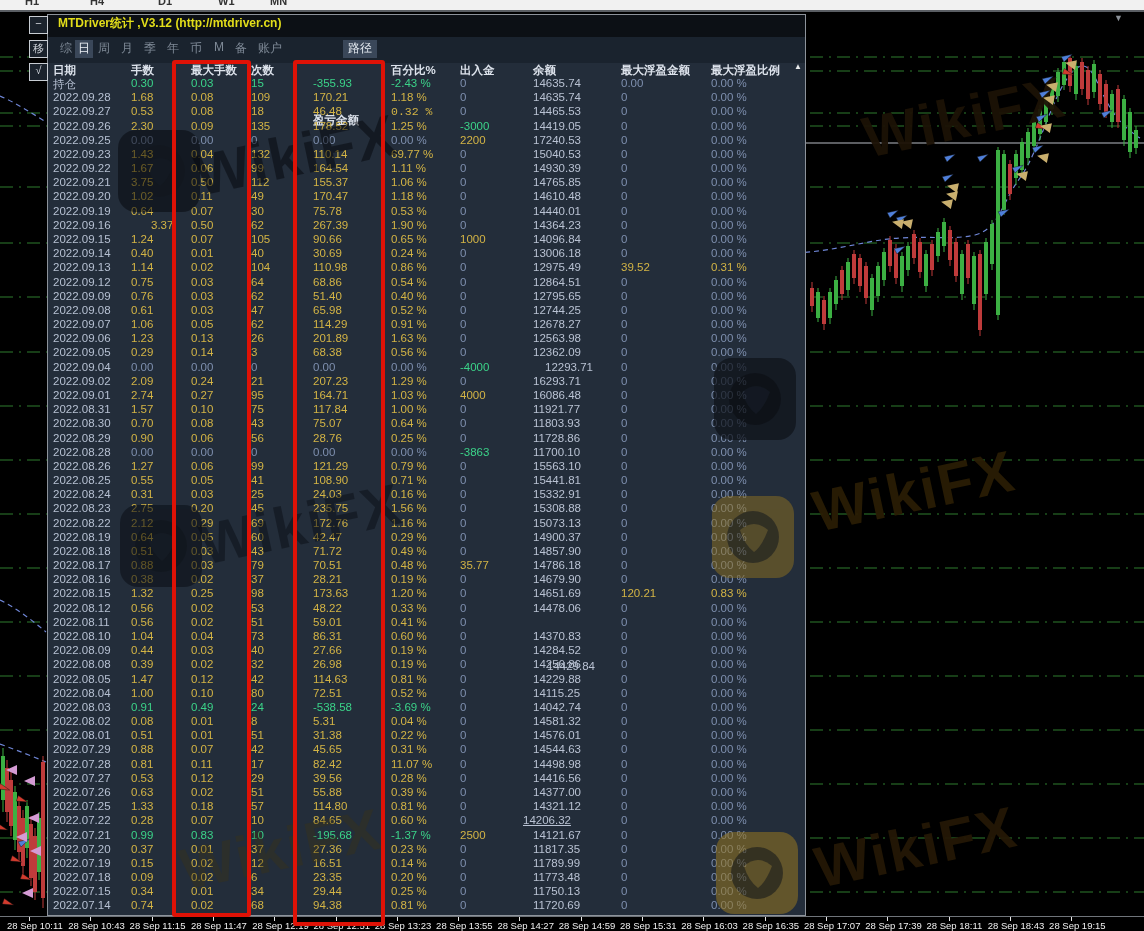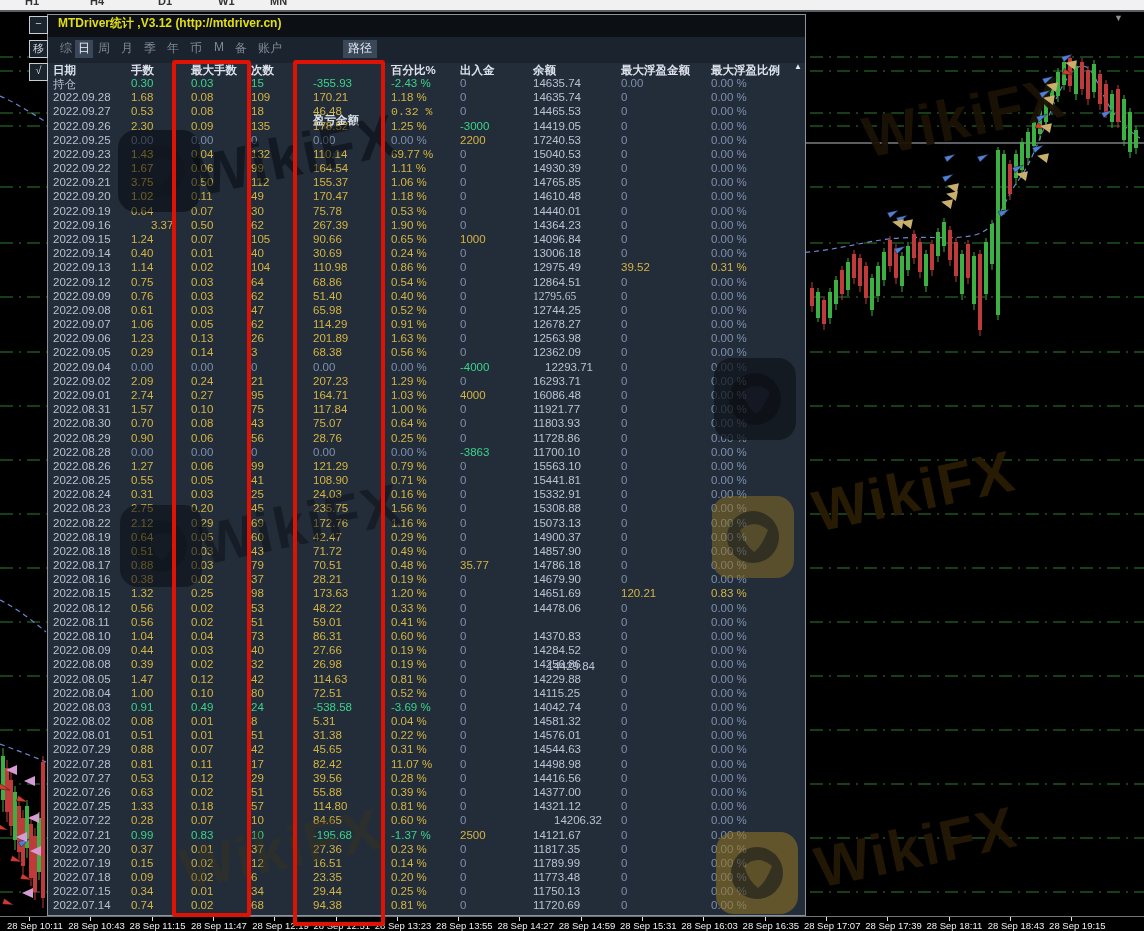--- a/index.html
+++ b/index.html
@@ -421,21 +421,21 @@
           <div class="cell c-z" style="left: 663px;">0.00 %</div>
         </div>
         <div class="row" style="top: 274.7px;">
           <div class="cell c-date" style="left: 5px;">2022.09.09</div>
           <div class="cell c-y" style="left: 83px;">0.76</div>
           <div class="cell c-y" style="left: 143px;">0.03</div>
           <div class="cell c-y" style="left: 203px;">62</div>
           <div class="cell c-y" style="left: 265px;">51.40</div>
           <div class="cell c-y" style="left: 343px;">0.40 %</div>
           <div class="cell c-z" style="left: 412px;">0</div>
-          <div class="cell c-bal" style="left: 485px; font-family: Liberation Serif, serif;">12795.65</div>
+          <div class="cell c-bal" style="left: 485px;">12795.65</div>
           <div class="cell c-z" style="left: 573px;">0</div>
           <div class="cell c-z" style="left: 663px;">0.00 %</div>
         </div>
         <div class="row" style="top: 288.88px;">
           <div class="cell c-date" style="left: 5px;">2022.09.08</div>
           <div class="cell c-y" style="left: 83px;">0.61</div>
           <div class="cell c-y" style="left: 143px;">0.03</div>
           <div class="cell c-y" style="left: 203px;">47</div>
           <div class="cell c-y" style="left: 265px;">65.98</div>
           <div class="cell c-y" style="left: 343px;">0.52 %</div>
@@ -865,21 +865,21 @@
           <div class="cell c-z" style="left: 663px;">0.00 %</div>
         </div>
         <div class="row" style="top: 799.36px;">
           <div class="cell c-date" style="left: 5px;">2022.07.22</div>
           <div class="cell c-y" style="left: 83px;">0.28</div>
           <div class="cell c-y" style="left: 143px;">0.07</div>
           <div class="cell c-y" style="left: 203px;">10</div>
           <div class="cell c-y" style="left: 265px;">84.65</div>
           <div class="cell c-y" style="left: 343px;">0.60 %</div>
           <div class="cell c-z" style="left: 412px;">0</div>
-          <div class="cell c-bal" style="left: 506px;">14206.32</div>
+          <div class="cell c-bal" style="left: 475px; text-decoration: underline;">14206.32</div>
           <div class="cell c-z" style="left: 573px;">0</div>
           <div class="cell c-z" style="left: 663px;">0.00 %</div>
         </div>
         <div class="row" style="top: 813.54px;">
           <div class="cell c-date" style="left: 5px;">2022.07.21</div>
           <div class="cell c-g" style="left: 83px;">0.99</div>
           <div class="cell c-g" style="left: 143px;">0.83</div>
           <div class="cell c-g" style="left: 203px;">10</div>
           <div class="cell c-g" style="left: 265px;">-195.68</div>
           <div class="cell c-g" style="left: 343px;">-1.37 %</div>

